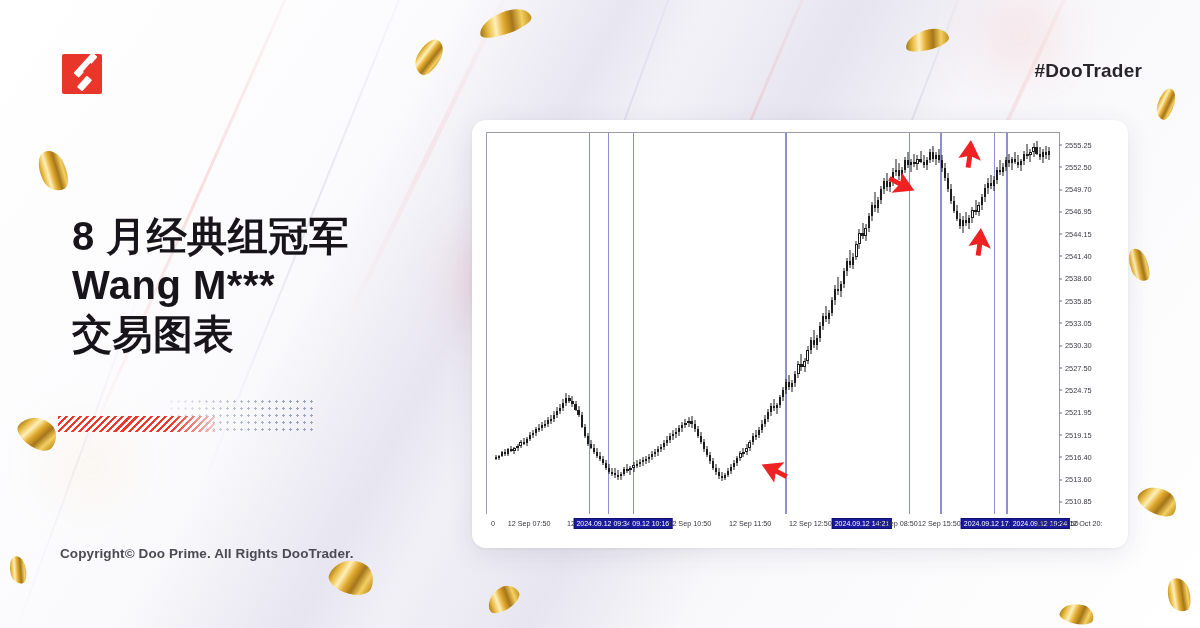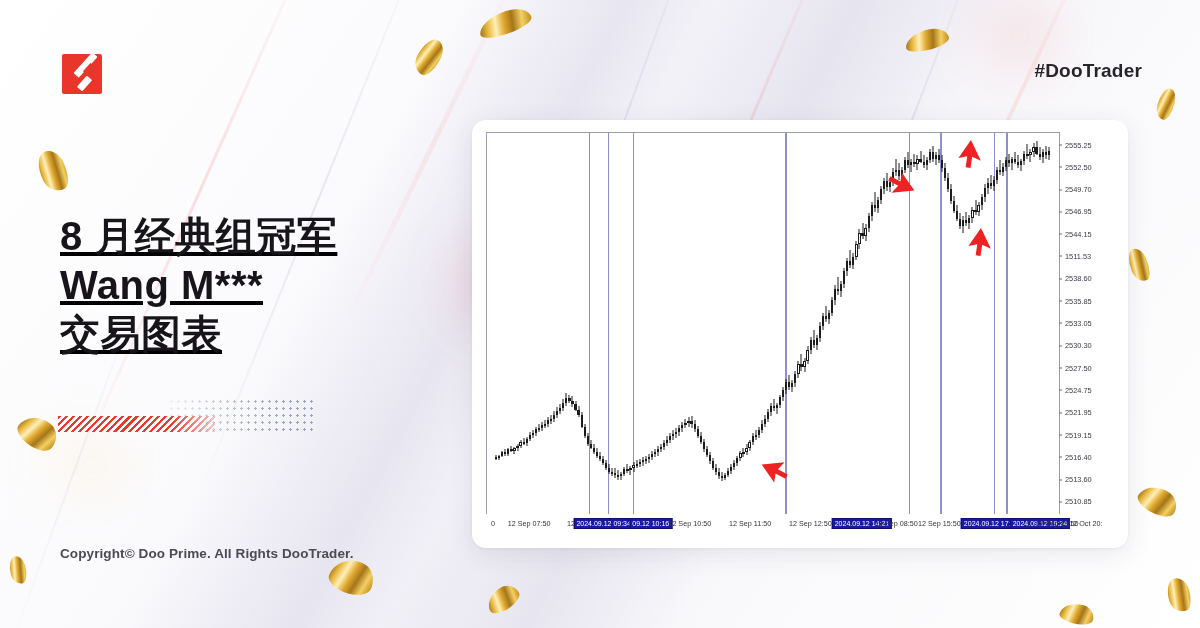--- a/index.html
+++ b/index.html
@@ -51,21 +51,21 @@
   .logo-mark .pen2{ position:absolute; width:7px; height:15px; background:#fff; left:19px; top:22px; transform:rotate(42deg); border-radius:1px; }
   .logo-mark .notch{ position:absolute; width:13px; height:11px; background:#e8372a; left:23px; top:12px; transform:rotate(42deg); }
   .logo-text{ font-size:37px; font-weight:700; color:#221f20; letter-spacing:-.5px; line-height:1; }
 
   .hashtag{
     position:absolute; right:58px; top:60px;
     font-size:19px; font-weight:700; color:#27242a; letter-spacing:.2px;
   }
 
   
-  .headline{ position:absolute; left:60px; top:212px;text-decoration:underline; }
+  .headline{ position:absolute; left:72px; top:212px; }
   .headline .ln{
     font-size:40px; font-weight:800; color:#17151a;
     line-height:1.22; letter-spacing:.5px; white-space:nowrap;
   }
 
   
   .accent{ position:absolute; left:58px; top:398px; width:258px; height:42px; }
   .accent .dots{
     position:absolute; left:110px; top:0; width:148px; height:34px;
     background-image:radial-gradient(#9aa3bd 1.1px, transparent 1.3px);
@@ -954,21 +954,21 @@
             </svg>
           </div>
         </div>
     </div>
     <div class="price-axis" id="price-axis">
         <div class="price-tick" style="top: 12.834px;">2555.25</div>
         <div class="price-tick" style="top: 34.9034px;">2552.50</div>
         <div class="price-tick" style="top: 57.3739px;">2549.70</div>
         <div class="price-tick" style="top: 79.4433px;">2546.95</div>
         <div class="price-tick" style="top: 101.914px;">2544.15</div>
-        <div class="price-tick" style="top: 123.983px;">1511.53</div>
+        <div class="price-tick" style="top: 123.983px;">2541.40</div>
         <div class="price-tick" style="top: 146.454px;">2538.60</div>
         <div class="price-tick" style="top: 168.523px;">2535.85</div>
         <div class="price-tick" style="top: 190.994px;">2533.05</div>
         <div class="price-tick" style="top: 213.063px;">2530.30</div>
         <div class="price-tick" style="top: 235.534px;">2527.50</div>
         <div class="price-tick" style="top: 257.603px;">2524.75</div>
         <div class="price-tick" style="top: 280.074px;">2521.95</div>
         <div class="price-tick" style="top: 302.544px;">2519.15</div>
         <div class="price-tick" style="top: 324.613px;">2516.40</div>
         <div class="price-tick" style="top: 347.084px;">2513.60</div>

